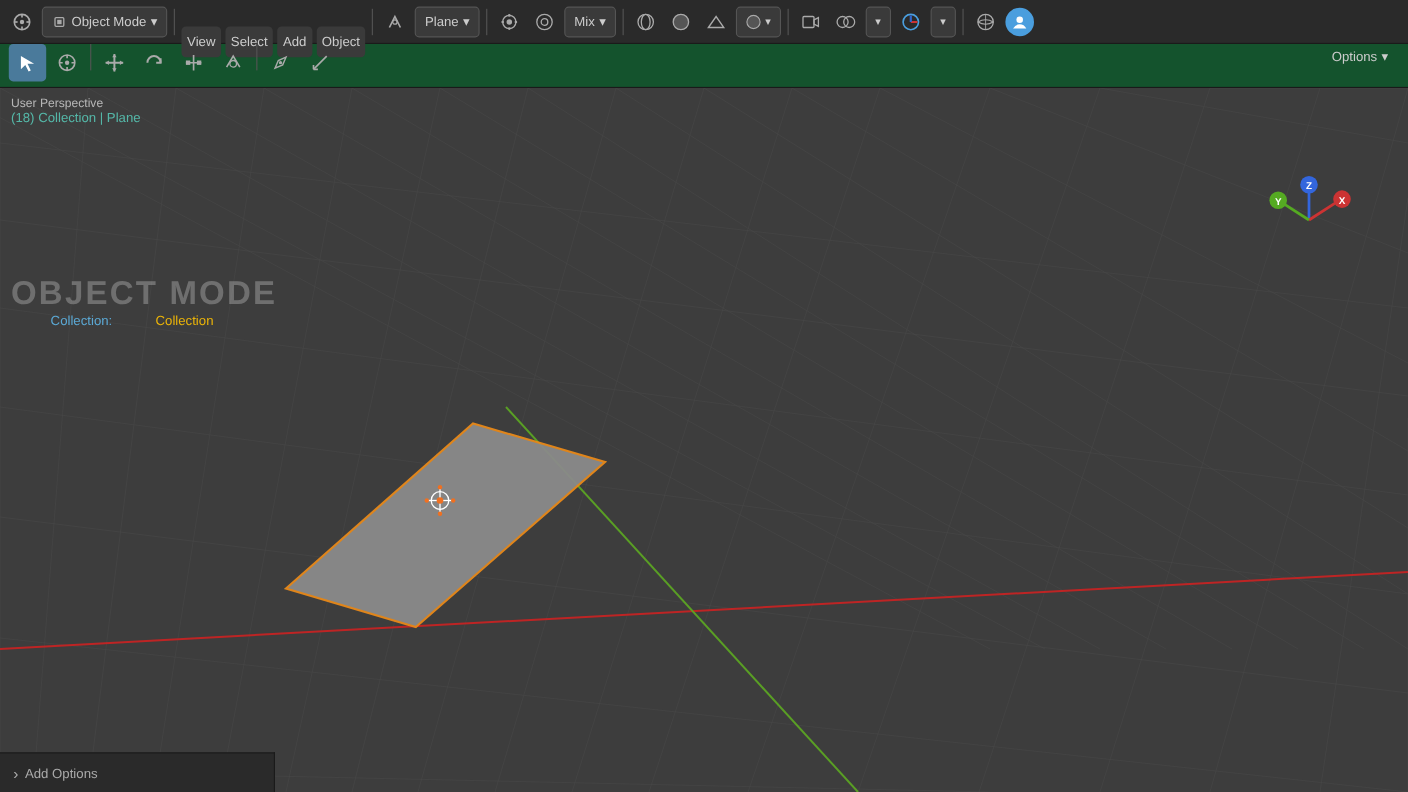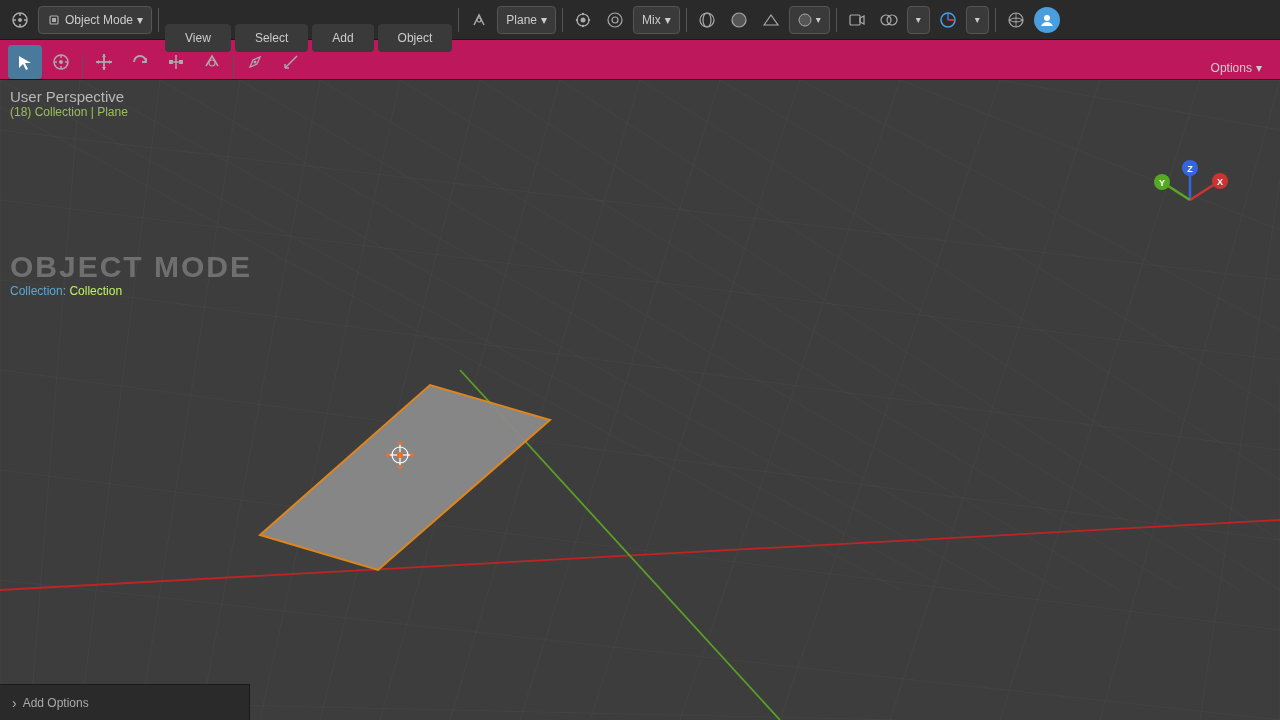--- a/index.html
+++ b/index.html
@@ -20,21 +20,21 @@
       display: flex;
       align-items: center;
       padding: 0 6px;
       gap: 4px;
       border-bottom: 1px solid #1a1a1a;
     }
     .toolbar-btn {
       background: #3a3a3a;
       border: none;
       color: #cccccc;
-      padding: 4px 20px;
+      padding: 4px 5px;
       border-radius: 4px;
       cursor: pointer;
       font-size: 12px;
       display: flex;
       align-items: center;
       gap: 4px;
       height: 28px;
       white-space: nowrap;
       margin-top: 36px;
     }
@@ -71,23 +71,23 @@
       font-size: 12px;
       display: flex;
       align-items: center;
       gap: 4px;
       height: 28px;
     }
 
     
     #toolbar2 {
       height: 40px;
-      background: #be185d;
-      display: flex;
-      align-items: flex-end;
+      background: #14532d;
+      display: flex;
+      align-items: flex-start;
       padding: 0 8px;
       gap: 2px;
       border-bottom: 1px solid #1a1a1a;
     }
     .tool-icon-btn {
       background: none;
       border: none;
       color: #aaaaaa;
       cursor: pointer;
       width: 34px;
@@ -123,27 +123,27 @@
     }
 
     
     .viewport-label {
       position: absolute;
       top: 8px;
       left: 10px;
       pointer-events: none;
     }
     .viewport-label .perspective-text {
-      font-size: 15px;
+      font-size: 11px;
       color: #cccccc;
       opacity: 0.85;
     }
     .viewport-label .collection-text {
       font-size: 12px;
-      color: #bef264;
+      color: #5eead4;
       opacity: 0.7;
     }
 
     .mode-overlay {
       position: absolute;
       top: 170px;
       left: 10px;
       pointer-events: none;
     }
     .mode-overlay .mode-title {
@@ -152,20 +152,21 @@
       color: #cccccc;
       opacity: 0.35;
       letter-spacing: 2px;
     }
     .mode-overlay .collection-link {
       font-size: 12px;
       color: #aaaaaa;
     }
     .mode-overlay .collection-link span {
       color: #5ba8d4;
+      margin-left: 36px;
     }
 
     
     .axis-indicator {
       position: absolute;
       top: 80px;
       right: 50px;
       width: 80px;
       height: 80px;
       pointer-events: none;
@@ -532,21 +533,21 @@
 
   <div class="viewport-label">
     <div class="perspective-text">User Perspective</div>
     <div class="collection-text">(18) Collection | Plane</div>
   </div>
 
   <div class="mode-overlay">
     <div class="mode-title">OBJECT MODE</div>
     <div class="collection-link">
       <span>Collection:</span>
-      <span style="color:#bef264; cursor:pointer;">Collection</span>
+      <span style="color:#eab308; cursor:pointer;">Collection</span>
     </div>
   </div>
 
   <div class="axis-indicator">
     <svg width="80" height="80" viewBox="0 0 80 80">
 
       <line x1="40" y1="40" x2="40" y2="10" stroke="#3366dd" stroke-width="2.5"></line>
       <circle cx="40" cy="8" r="8" fill="#3366dd"></circle>
       <text x="40" y="12" text-anchor="middle" fill="white" font-size="9" font-weight="bold">Z</text>
 

